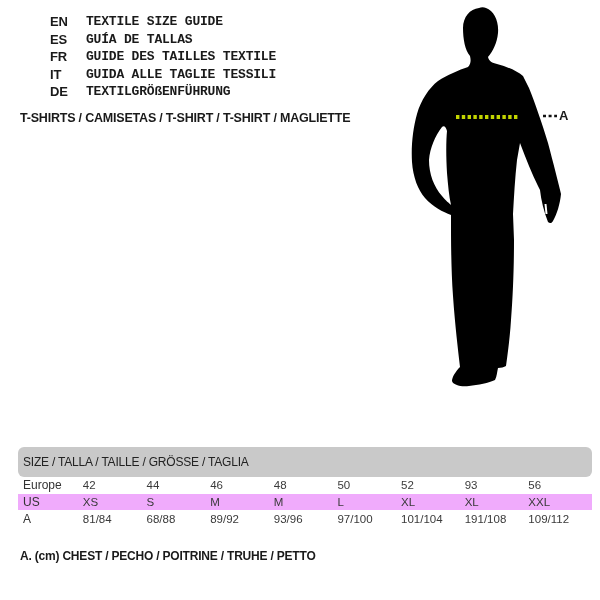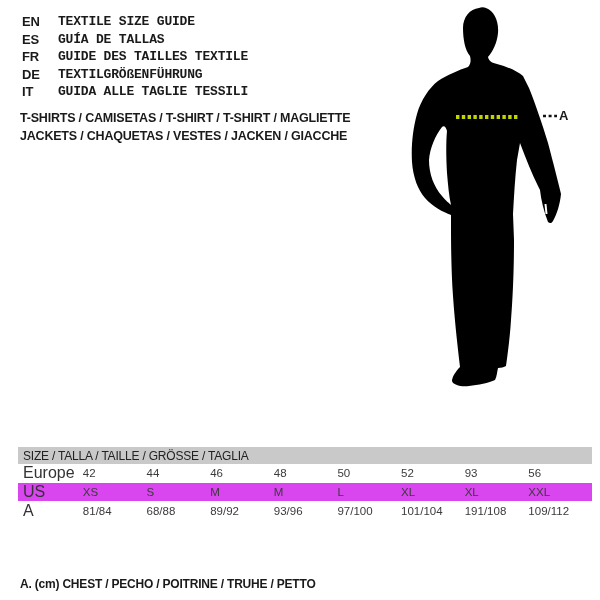--- a/index.html
+++ b/index.html
@@ -2,48 +2,48 @@
 <html><head>
 <meta charset="utf-8">
 <style>
   html,body{margin:0;padding:0;background:#fff;}
   #page{position:relative;width:600px;height:600px;background:#fff;overflow:hidden;
         font-family:"Liberation Sans",sans-serif;color:#1a1a1a;}
 
   
   .lang-block{position:absolute;left:22px;top:13px;}
   .lang-row{display:flex;height:17.5px;align-items:center;}
-  .lang-code{width:36px;font-size:13px;font-weight:bold;letter-spacing:-0.2px;}
+  .lang-code{width:36px;font-size:13px;font-weight:bold;letter-spacing:-0.2px;margin-left:28px;}
   .lang-label{font-size:13px;font-weight:bold;letter-spacing:-0.2px;white-space:nowrap;font-family:Liberation Mono, monospace;}
 
   
   .cat-block{position:absolute;left:20px;top:109px;}
   .cat-line{font-size:12.5px;font-weight:bold;letter-spacing:-0.2px;line-height:18px;white-space:nowrap;}
 
   
   .figure-svg{position:absolute;left:0;top:0;width:600px;height:600px;}
   .measure-label{position:absolute;left:559px;top:108px;font-size:13px;font-weight:bold;}
 
   
   .section-title{position:absolute;left:20px;top:421px;font-size:12.5px;font-weight:bold;
                  letter-spacing:-0.2px;white-space:nowrap;}
 
   
   .size-table-wrap{position:absolute;left:18px;top:447px;width:574px;}
   table.size-table{width:100%;border-collapse:collapse;table-layout:fixed;}
   table.size-table th{background:#c9c9c9;text-align:left;font-weight:normal;font-size:12px;
-                      height:17px;padding:0 0 0 5px;color:#222;letter-spacing:-0.2px;white-space:nowrap;}
+                      height:30px;padding:0 0 0 5px;color:#222;letter-spacing:-0.2px;white-space:nowrap;border-radius:6px;}
   table.size-table td{font-size:11.5px;color:#3a3a3a;height:16px;padding:0;text-align:left;
                       border-bottom:1px solid #fff;}
-  table.size-table td.row-label{text-align:left;padding-left:5px;color:#333;font-size:16px;}
+  table.size-table td.row-label{text-align:left;padding-left:5px;color:#333;font-size:12px;}
   table.size-table col.c-label{width:11.3%;}
-  tr.shaded td{background:#d946ef;}
+  tr.shaded td{background:#f0abfc;}
 
   
-  .footnote{position:absolute;left:20px;top:577px;font-size:12px;font-weight:bold;
+  .footnote{position:absolute;left:20px;top:549px;font-size:12px;font-weight:bold;
             letter-spacing:-0.2px;white-space:nowrap;}
 </style>
 </head>
 <body>
 
 <div id="page">
 
   <div class="lang-block">
     <div class="lang-row">
       <span class="lang-code">EN</span>
@@ -51,32 +51,31 @@
     </div>
     <div class="lang-row">
       <span class="lang-code">ES</span>
       <span class="lang-label">GUÍA DE TALLAS</span>
     </div>
     <div class="lang-row">
       <span class="lang-code">FR</span>
       <span class="lang-label">GUIDE DES TAILLES TEXTILE</span>
     </div>
     <div class="lang-row">
+      <span class="lang-code">IT</span>
+      <span class="lang-label">GUIDA ALLE TAGLIE TESSILI</span>
+    </div>
+    <div class="lang-row">
       <span class="lang-code">DE</span>
       <span class="lang-label">TEXTILGRÖßENFÜHRUNG</span>
-    </div>
-    <div class="lang-row">
-      <span class="lang-code">IT</span>
-      <span class="lang-label">GUIDA ALLE TAGLIE TESSILI</span>
     </div>
   </div>
 
   <div class="cat-block">
     <div class="cat-line">T-SHIRTS / CAMISETAS / T-SHIRT / T-SHIRT / MAGLIETTE</div>
-    <div class="cat-line">JACKETS / CHAQUETAS / VESTES / JACKEN / GIACCHE</div>
   </div>
 
   <svg class="figure-svg" viewBox="0 0 600 600" xmlns="http://www.w3.org/2000/svg">
     <path d="M479,8
              C470,9 463,17 463,28
              C463,39 465,50 470,56
              C471,60 471,64 468,67
              C459,70 447,75 438,81
              C429,88 421,100 417,114
              C413,128 411,146 412,162

